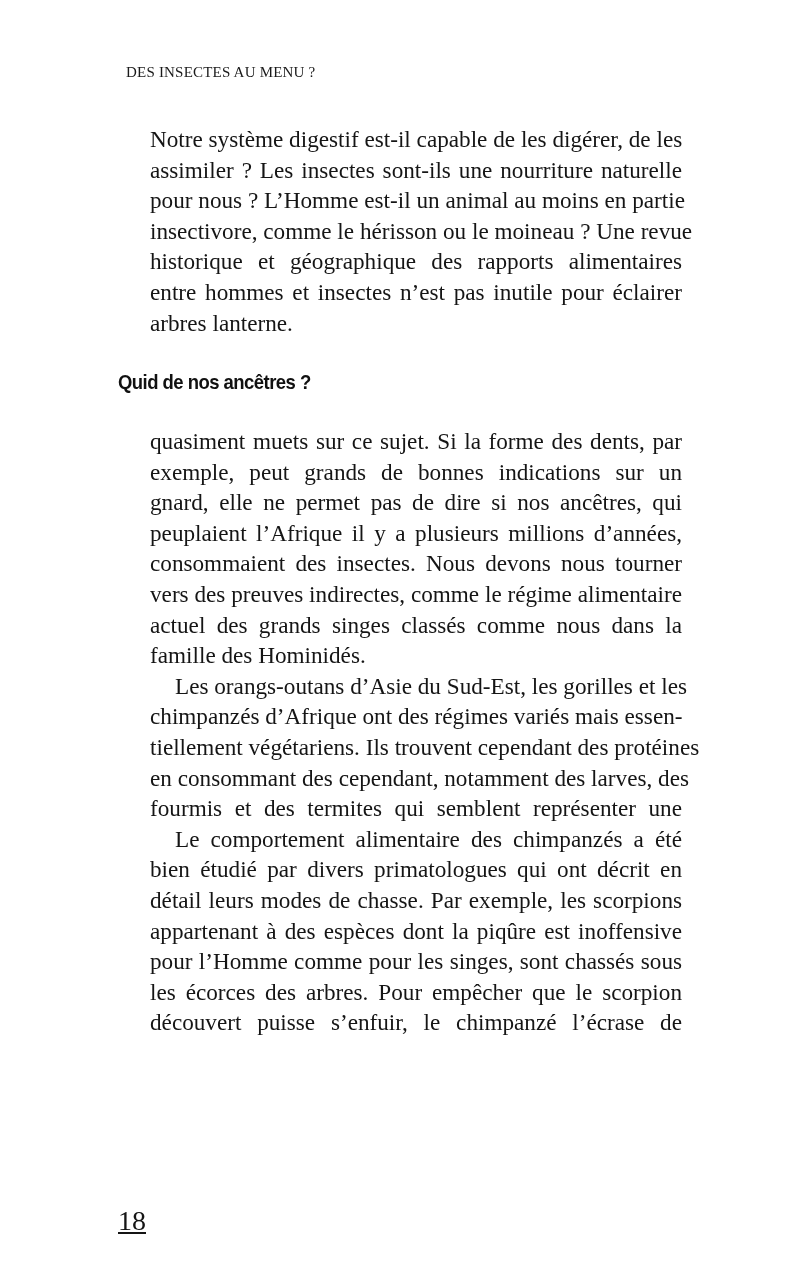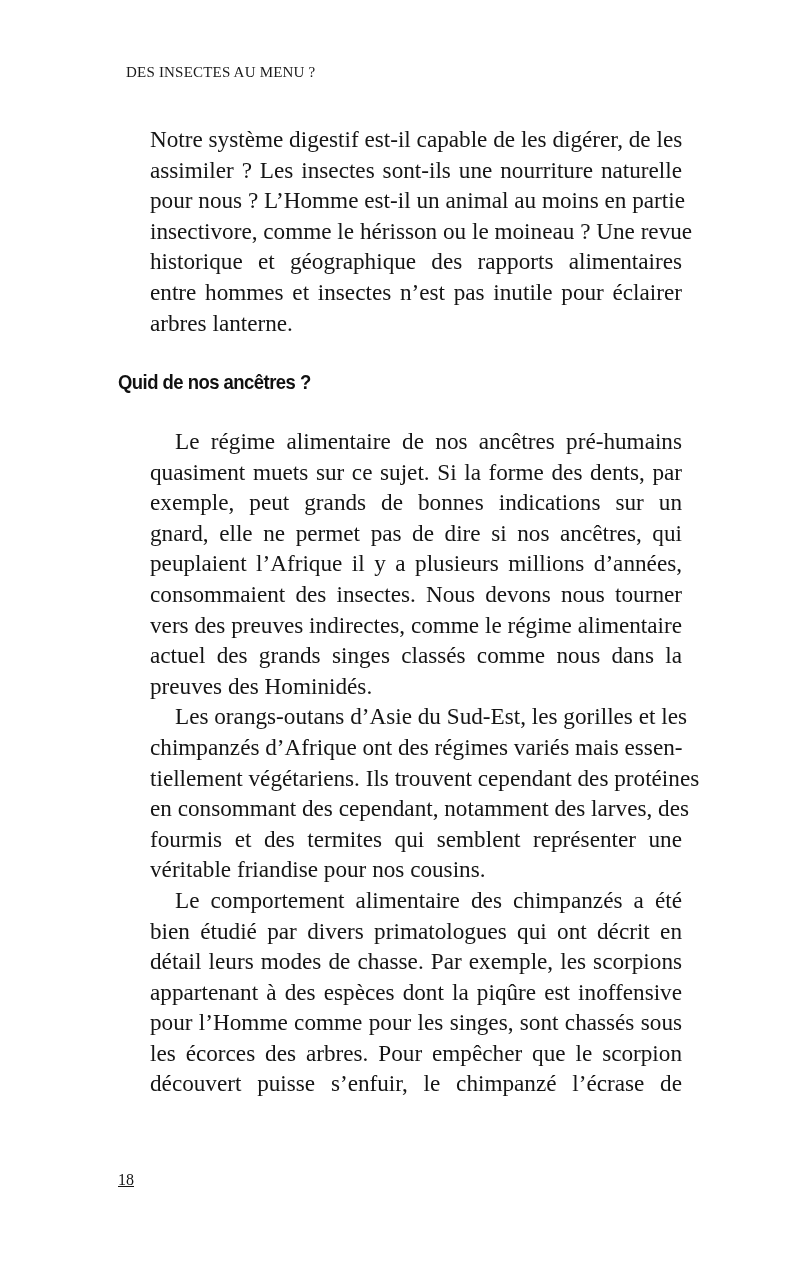--- a/index.html
+++ b/index.html
@@ -19,23 +19,23 @@
   .line.indent { text-indent: 25px; }
   #intro { top: 124px; }
   .section-heading {
     position: absolute; left: 118px; top: 370px;
     font-family: "Liberation Sans", "DejaVu Sans", sans-serif;
     font-weight: bold; font-size: 21px; letter-spacing: -0.6px;
     transform: scaleX(0.88); transform-origin: left center; color: #111;
   }
   #body { top: 426px; }
   .page-number {
-    position: absolute; left: 118px; top: 1171px;
+    position: absolute; left: 118px; top: 1205px;
     font-family: "Liberation Serif", "DejaVu Serif", serif;
-    font-size: 16px; color: #151515; text-decoration: underline;
+    font-size: 28px; color: #151515; text-decoration: underline;
   }
 </style>
 </head>
 <body>
 
 <div class="running-head">DES INSECTES AU MENU ?</div>
 
 <div class="text-block" id="intro">
     <span class="line">Notre système digestif est-il capable de les digérer, de les</span>
     <span class="line">assimiler ? Les insectes sont-ils une nourriture naturelle</span>
@@ -43,37 +43,35 @@
     <span class="line">insectivore, comme le hérisson ou le moineau ? Une revue</span>
     <span class="line">historique et géographique des rapports alimentaires</span>
     <span class="line">entre hommes et insectes n’est pas inutile pour éclairer</span>
     <span class="line last">arbres lanterne.</span>
   </div>
 
 <div class="section-heading">Quid de nos ancêtres ?</div>
 
 <div class="text-block" id="body">
     <div>
-      <span class="line indent">Le régime alimentaire de nos ancêtres pré-humains</span>
       <span class="line">quasiment muets sur ce sujet. Si la forme des dents, par</span>
       <span class="line">exemple, peut grands de bonnes indications sur un</span>
       <span class="line">gnard, elle ne permet pas de dire si nos ancêtres, qui</span>
       <span class="line">peuplaient l’Afrique il y a plusieurs millions d’années,</span>
       <span class="line">consommaient des insectes. Nous devons nous tourner</span>
       <span class="line">vers des preuves indirectes, comme le régime alimentaire</span>
       <span class="line">actuel des grands singes classés comme nous dans la</span>
-      <span class="line last">preuves des Hominidés.</span>
+      <span class="line last">famille des Hominidés.</span>
     </div>
     <div>
       <span class="line indent">Les orangs-outans d’Asie du Sud-Est, les gorilles et les</span>
       <span class="line">chimpanzés d’Afrique ont des régimes variés mais essen-</span>
       <span class="line">tiellement végétariens. Ils trouvent cependant des protéines</span>
       <span class="line">en consommant des cependant, notamment des larves, des</span>
       <span class="line">fourmis et des termites qui semblent représenter une</span>
-      <span class="line last">véritable friandise pour nos cousins.</span>
     </div>
     <div>
       <span class="line indent">Le comportement alimentaire des chimpanzés a été</span>
       <span class="line">bien étudié par divers primatologues qui ont décrit en</span>
       <span class="line">détail leurs modes de chasse. Par exemple, les scorpions</span>
       <span class="line">appartenant à des espèces dont la piqûre est inoffensive</span>
       <span class="line">pour l’Homme comme pour les singes, sont chassés sous</span>
       <span class="line">les écorces des arbres. Pour empêcher que le scorpion</span>
       <span class="line">découvert puisse s’enfuir, le chimpanzé l’écrase de</span>
     </div>

